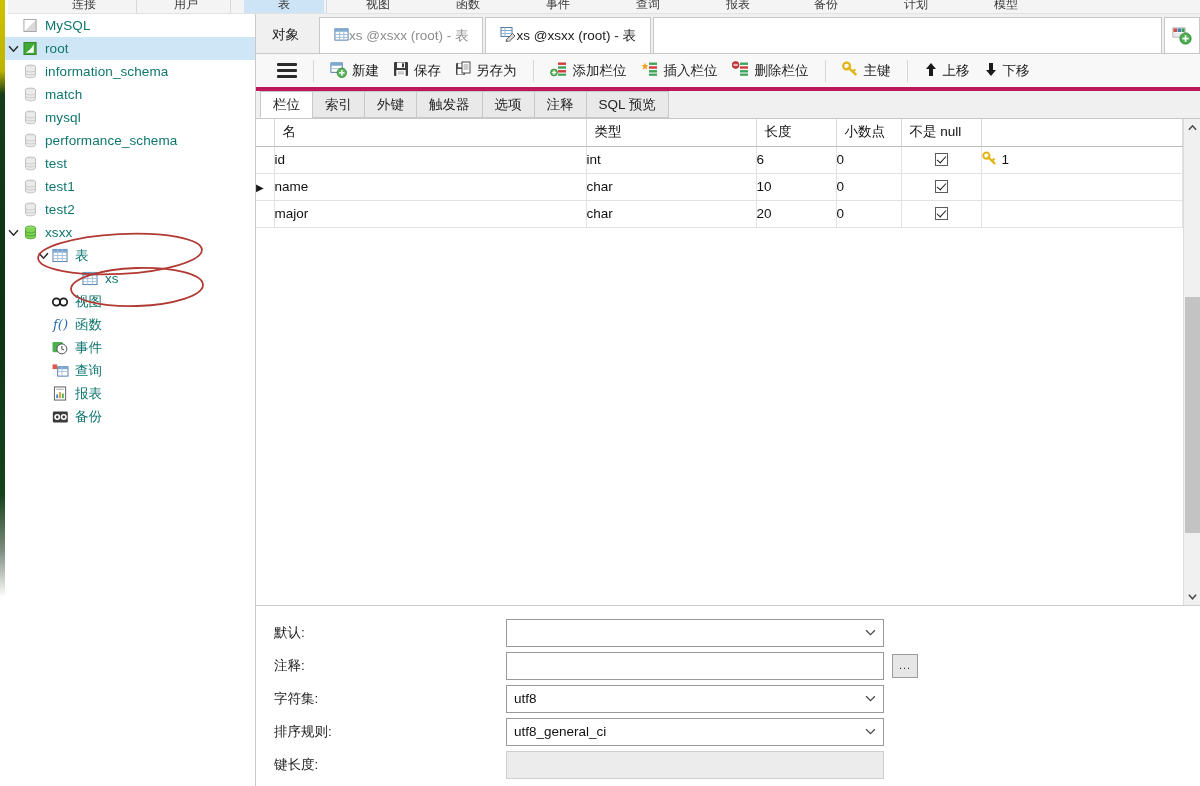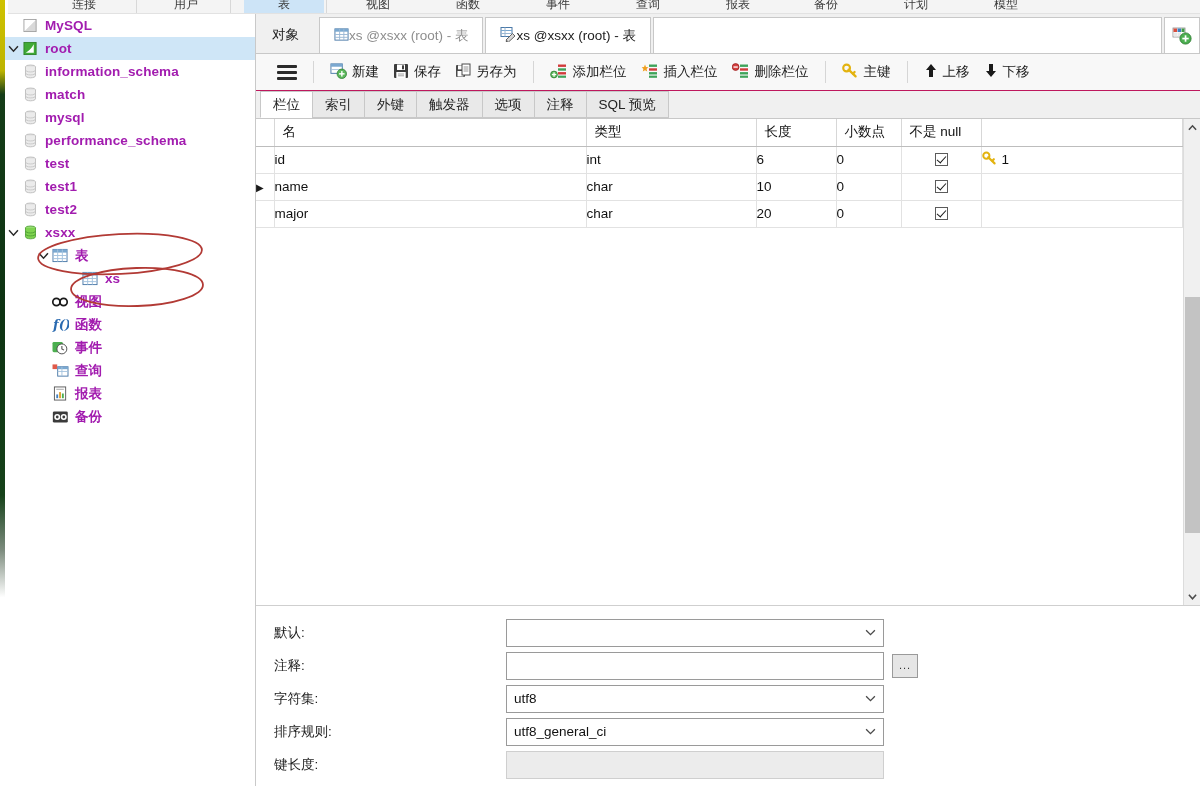--- a/index.html
+++ b/index.html
@@ -45,21 +45,21 @@
 
   
   .sidebar {
     position: absolute; left: 5px; top: 14px; width: 251px; height: 772px;
     background: #ffffff;
     border-right: 1px solid #c9c9c9;
     overflow: hidden;
   }
   .tree-row {
     position: relative; height: 23px; display: flex; align-items: center;
-    white-space: nowrap; font-size: 13.5px; color: #a21caf; font-weight: bold;
+    white-space: nowrap; font-size: 13.5px; color: #0f766e;
   }
   .tree-row.selected { background: #cfe6f7; }
   .twisty {
     width: 16px; height: 23px; flex: 0 0 16px;
     display: flex; align-items: center; justify-content: center;
     color: #2b2b2b; font-size: 11px;
   }
   .twisty svg { display: block; }
   .tico { width: 18px; flex: 0 0 18px; display: flex; align-items: center; justify-content: center; }
   .tlabel { padding-left: 6px; letter-spacing: .1px; }
@@ -91,21 +91,21 @@
     border: 1px solid #c8c8c8; border-bottom: none; margin-right: 2px;
   }
   .newtab-btn {
     width: 36px; height: 36px; display:flex; align-items:center; justify-content:center;
     background: #ffffff; border: 1px solid #c8c8c8; border-bottom: none;
   }
   .tab-obj-label { padding: 0 20px 0 12px; }
 
   
   .edtoolbar {
-    height: 37px; background: #f8f8f8; border-bottom: 1px solid #be185d;
+    height: 37px; background: #f8f8f8; border-bottom: 4px solid #be185d;
     display: flex; align-items: center; padding-left: 14px; gap: 0;
   }
   .tb-btn {
     display: flex; align-items: center; gap: 5px;
     height: 30px; padding: 0 7px; font-size: 13.5px; color: #1c1c1c; white-space: nowrap;
   }
   .tb-sep { width: 1px; height: 22px; background: #d6d6d6; margin: 0 9px; }
   .hamburger { display:flex; flex-direction:column; gap:3px; width:20px; }
   .hamburger i { display:block; height:3px; background:#2b2b2b; border-radius:1px; }
 

